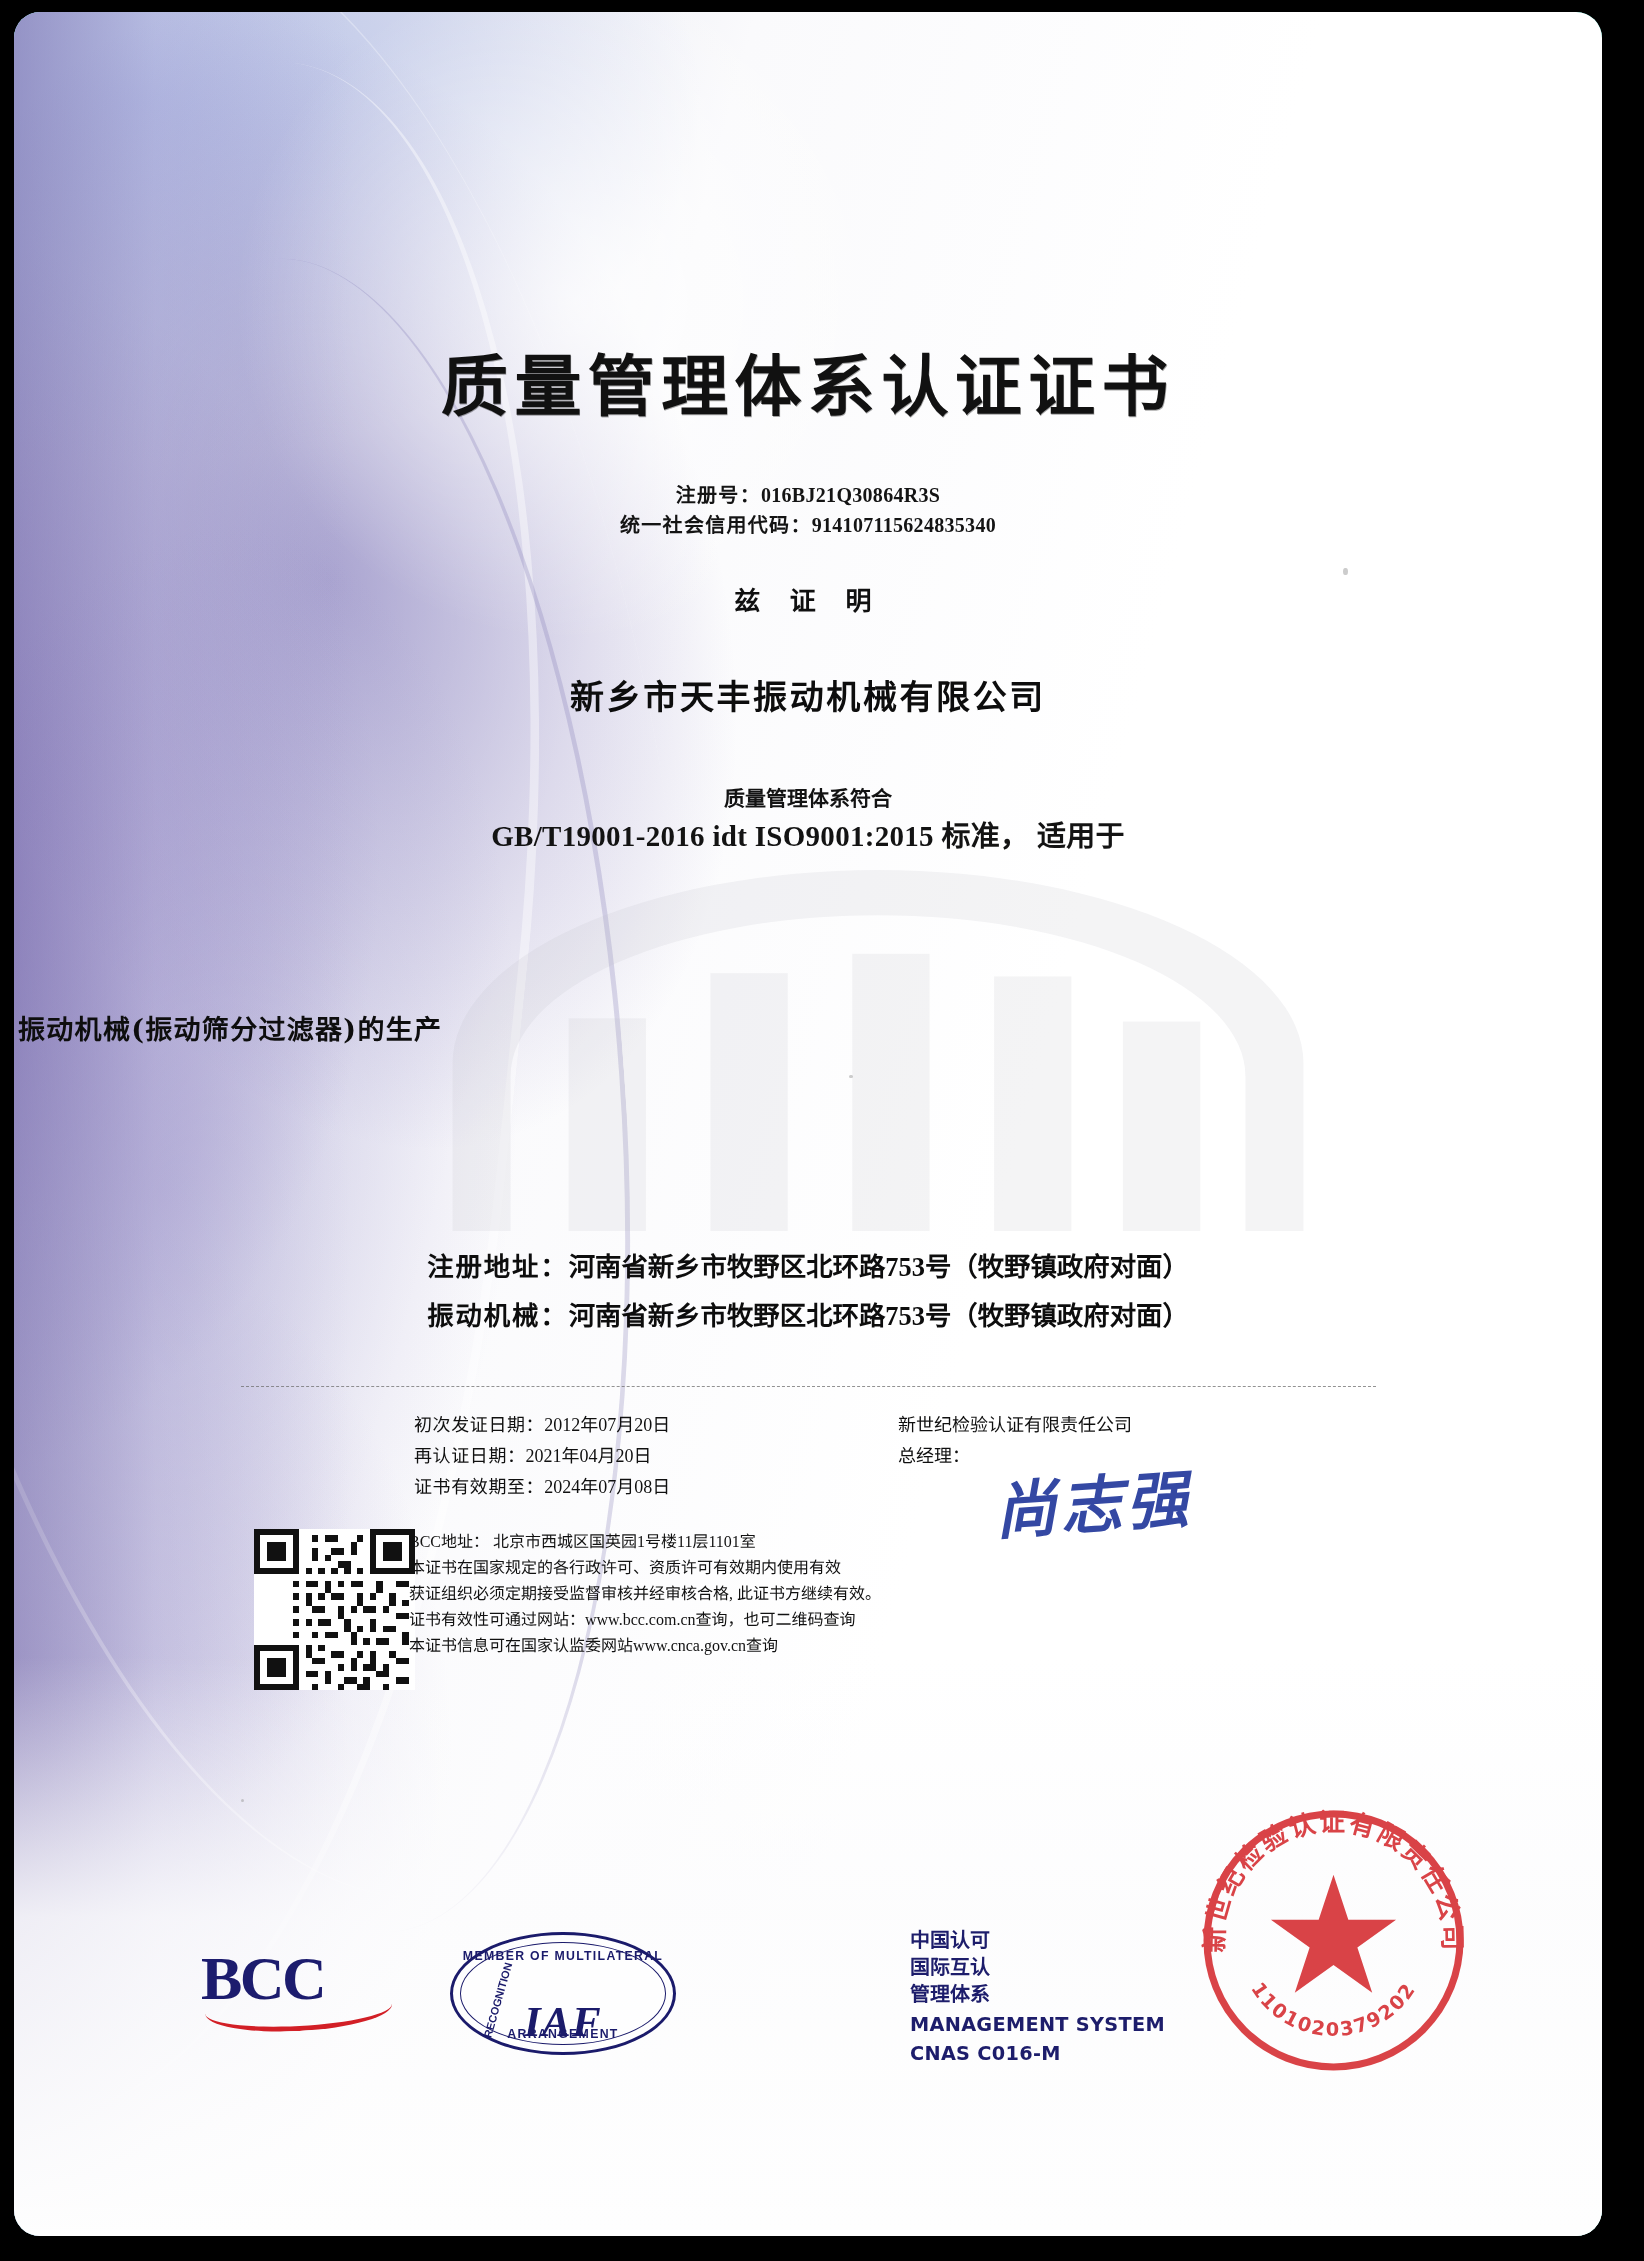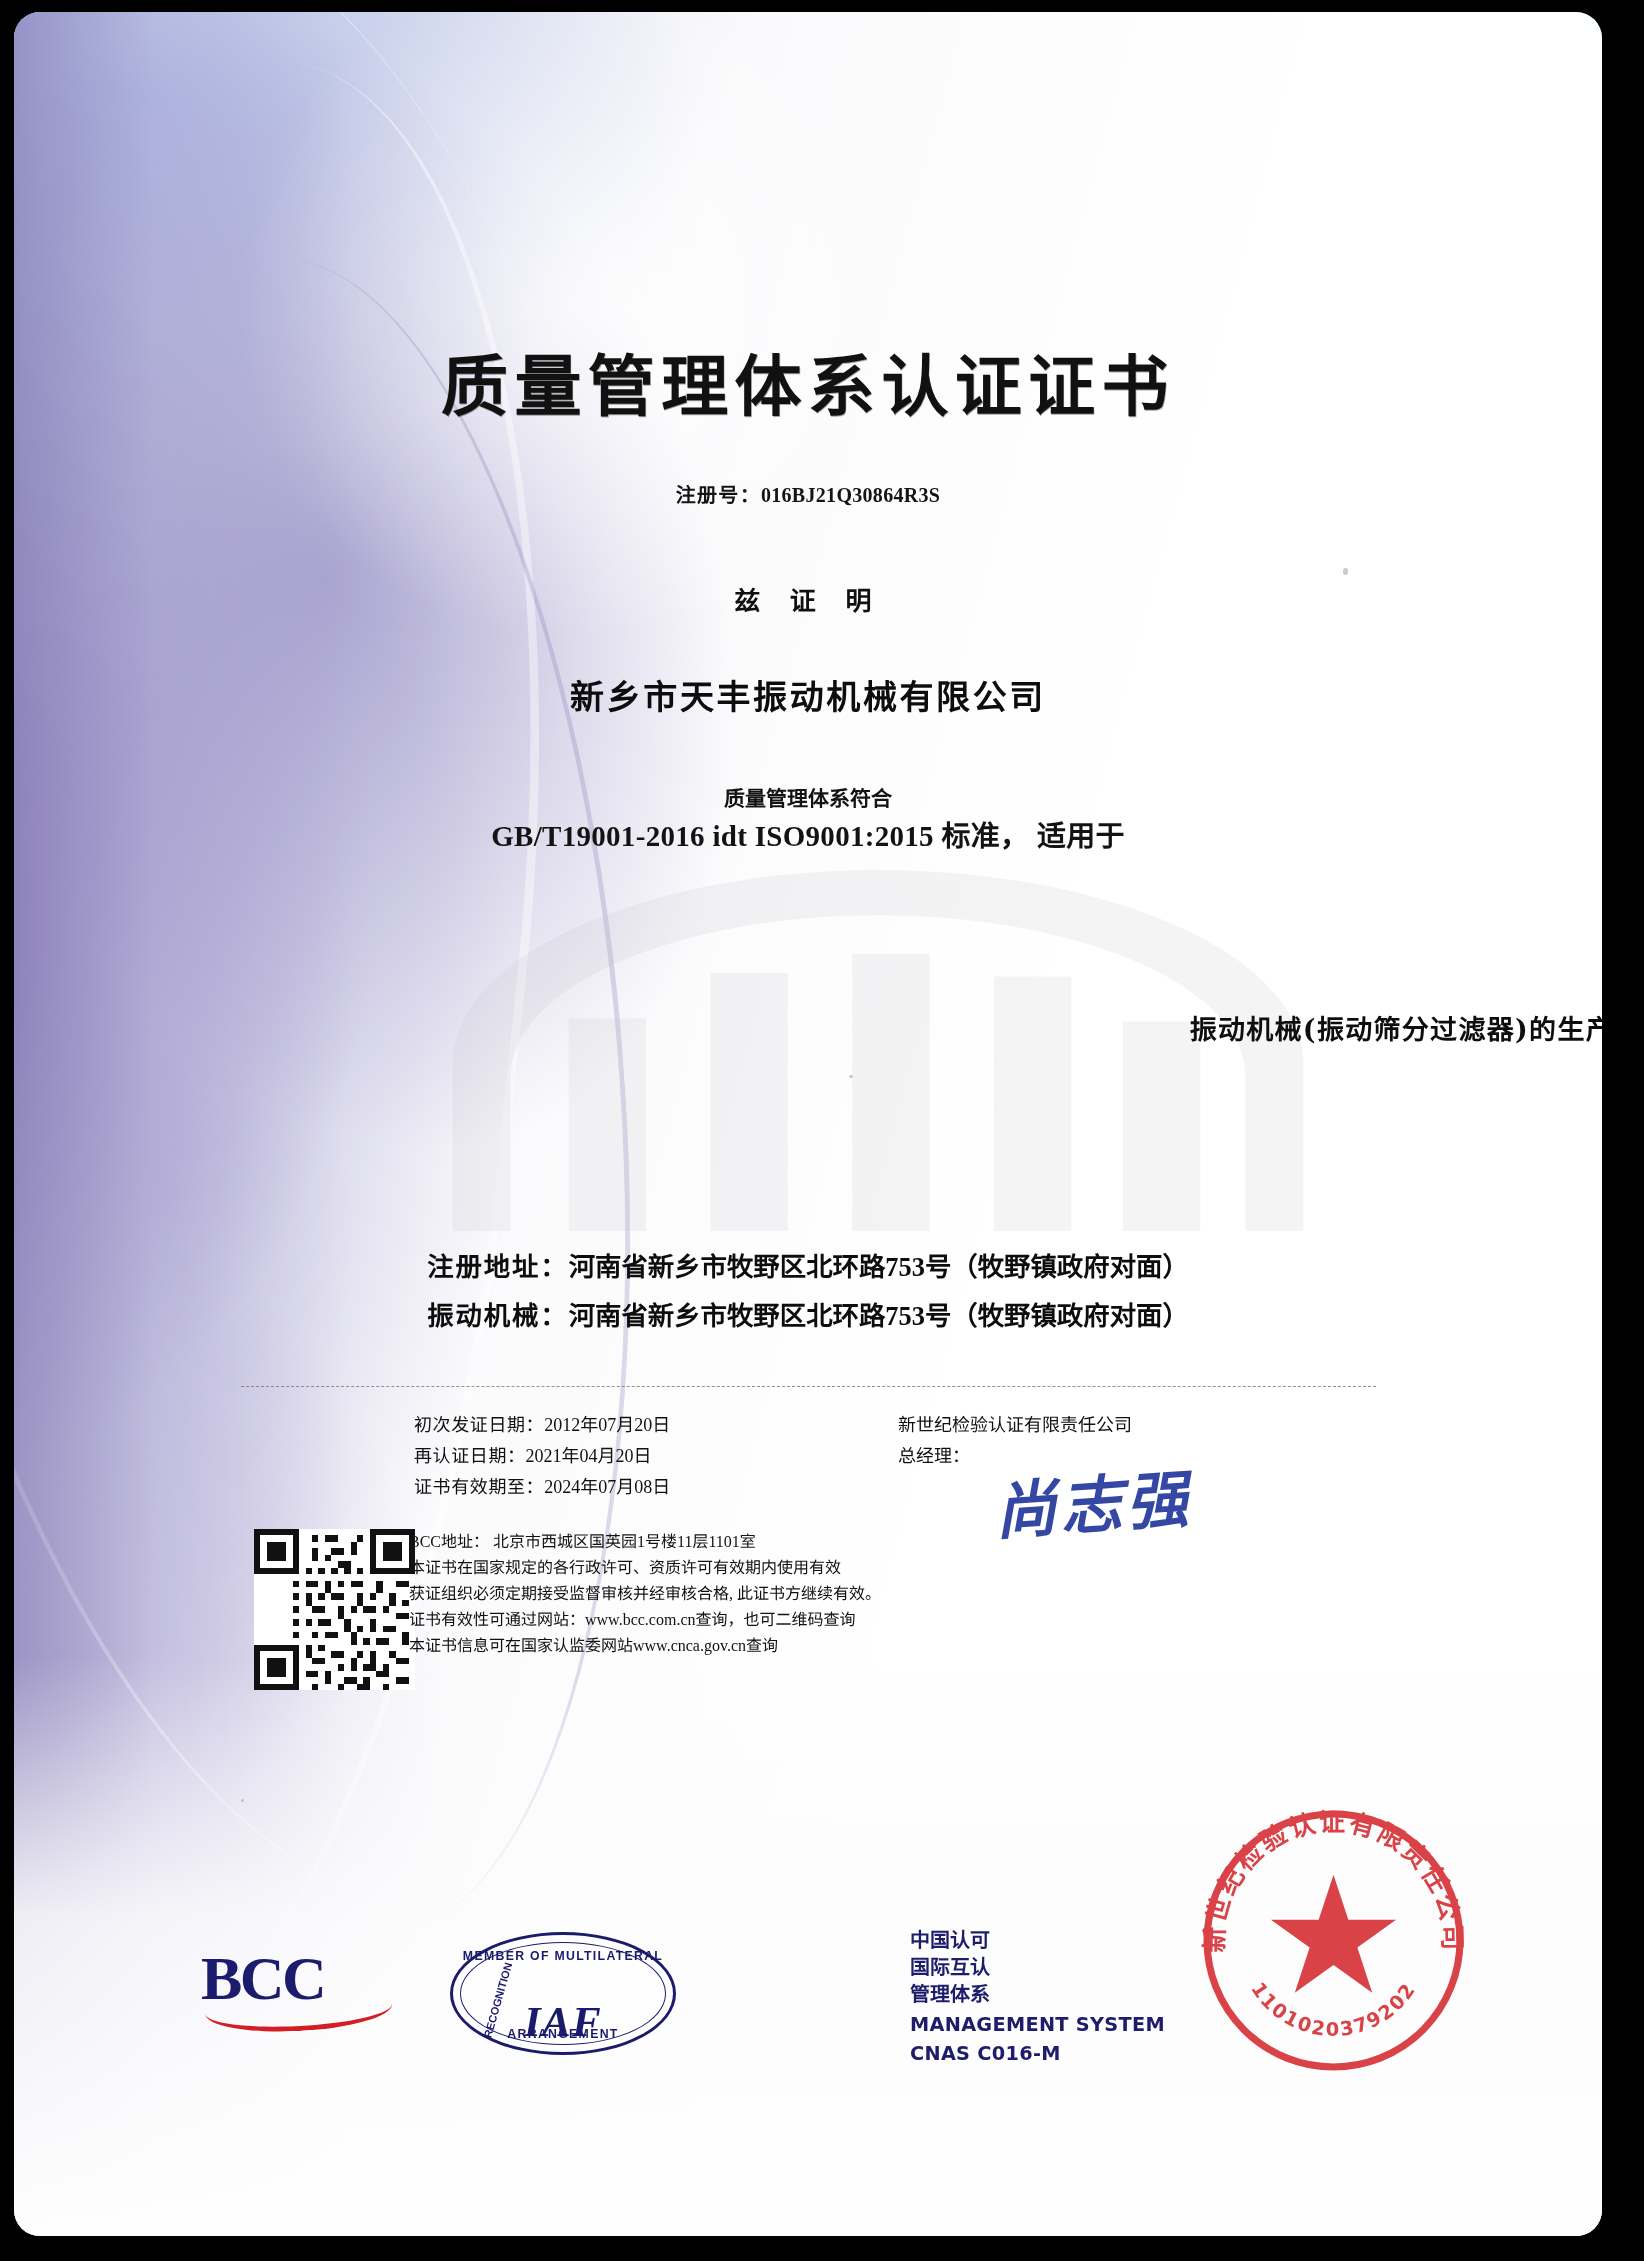--- a/index.html
+++ b/index.html
@@ -155,23 +155,23 @@
     text-align: center;
     font-size: 21px;
     line-height: 37px;
     color: #131313;
     font-weight: 600;
   }
   #standard .big { font-size: 29px; letter-spacing: 0.3px; }
 
   #scope {
     position: absolute;
-    left: 12px; top: 996px;
-    width: 100%;
-    text-align: right;
+    left: 4px; top: 996px;
+    width: 100%;
+    text-align: left;
     font-size: 27px;
     font-weight: 700;
     letter-spacing: 1.3px;
     color: #0e0e0e;
   }
 
   #addresses {
     position: absolute;
     left: 0; top: 1231px;
     width: 100%;
@@ -348,20 +348,23 @@
     </div>
     <div class="bg-layer" id="bg-bottomfade"></div>
 
     <div id="content">
 
       <div id="title" class="cn">质量管理体系认证证书</div>
 
       <div id="reg-lines">
         <div>
           <span class="lbl">注册号：</span><span class="val">016BJ21Q30864R3S</span>
+        </div>
+        <div>
+          <span class="lbl">统一社会信用代码：</span><span class="val">914107115624835340</span>
         </div>
       </div>
 
       <div id="hereby" class="cn">兹 证 明</div>
 
       <div id="company" class="cn">新乡市天丰振动机械有限公司</div>
 
       <div id="standard">
         <div>质量管理体系符合</div>
         <div class="big">GB/T19001-2016 idt ISO9001:2015 标准，   适用于</div>

